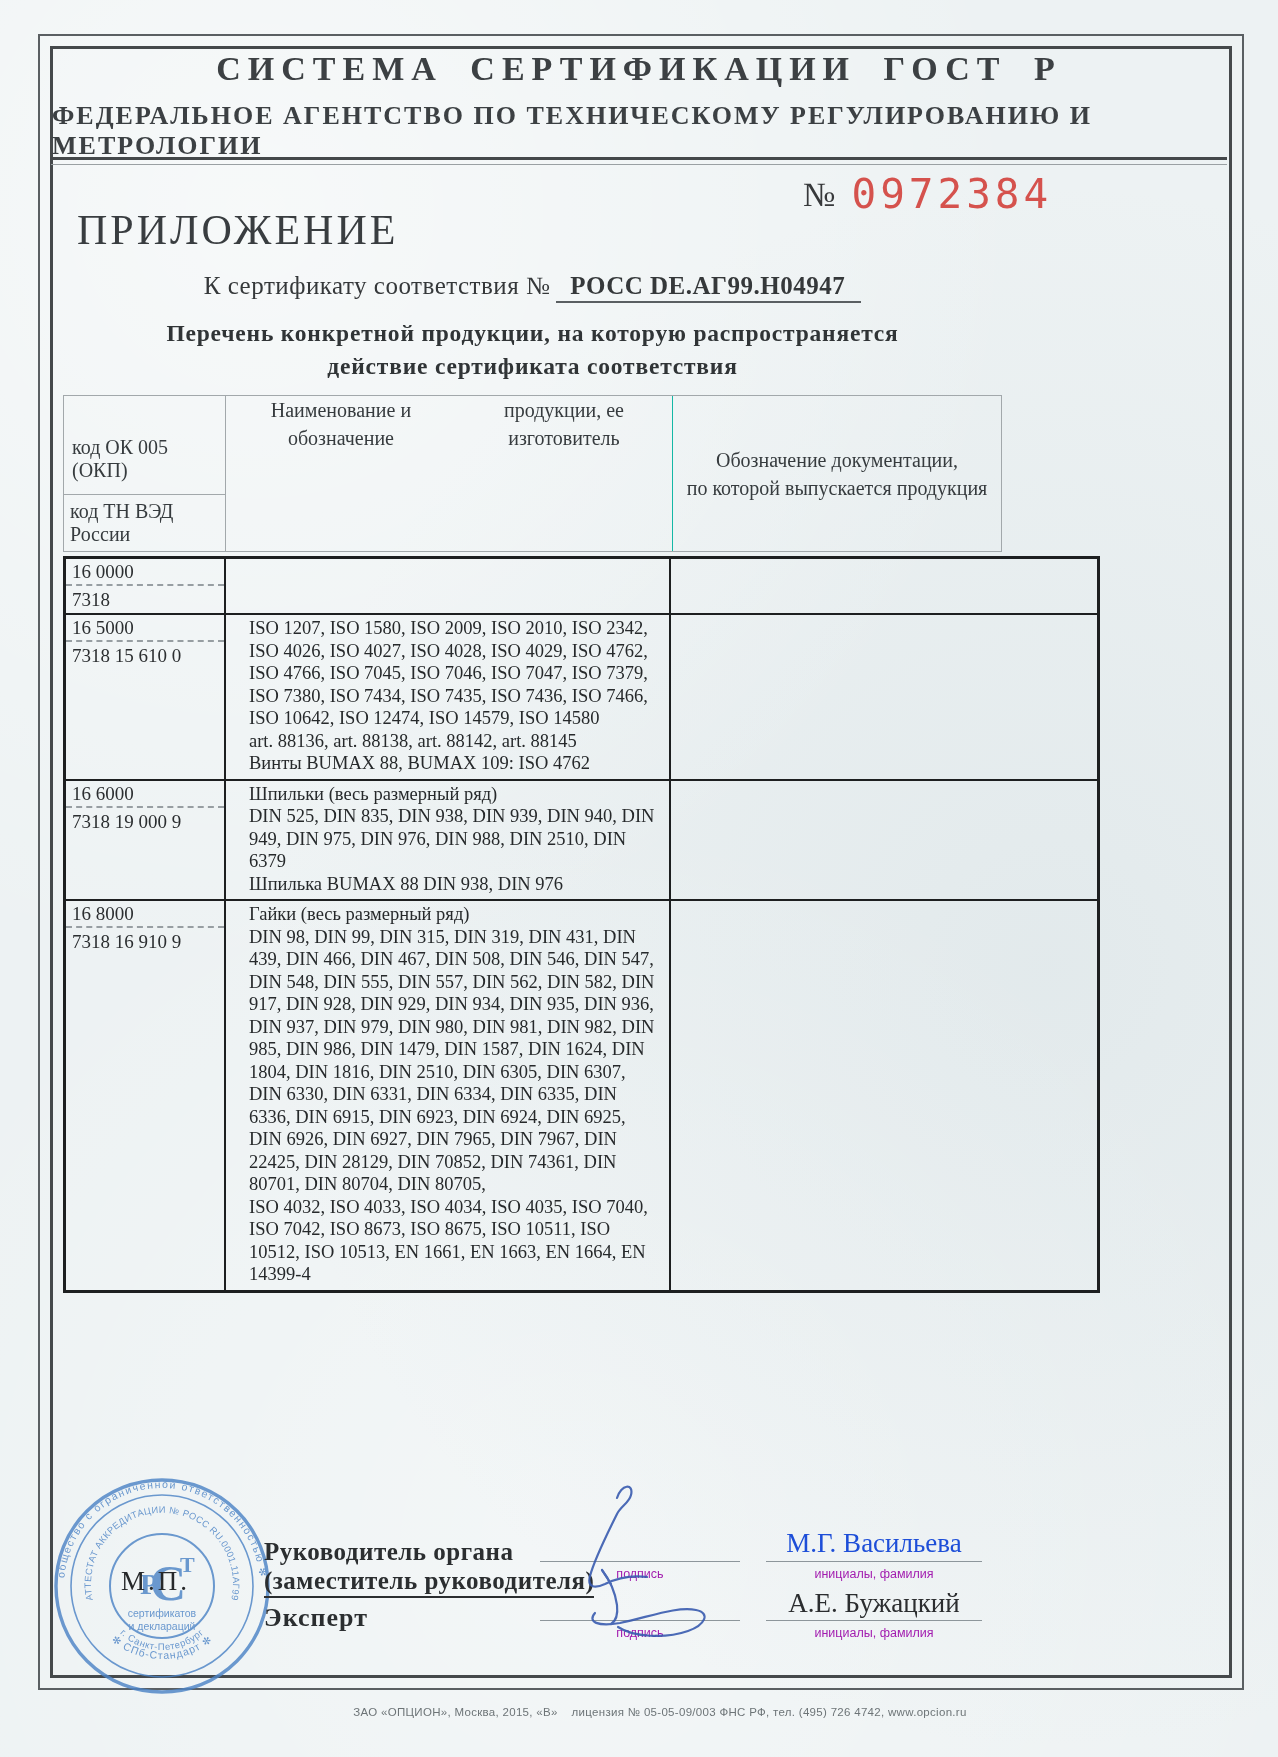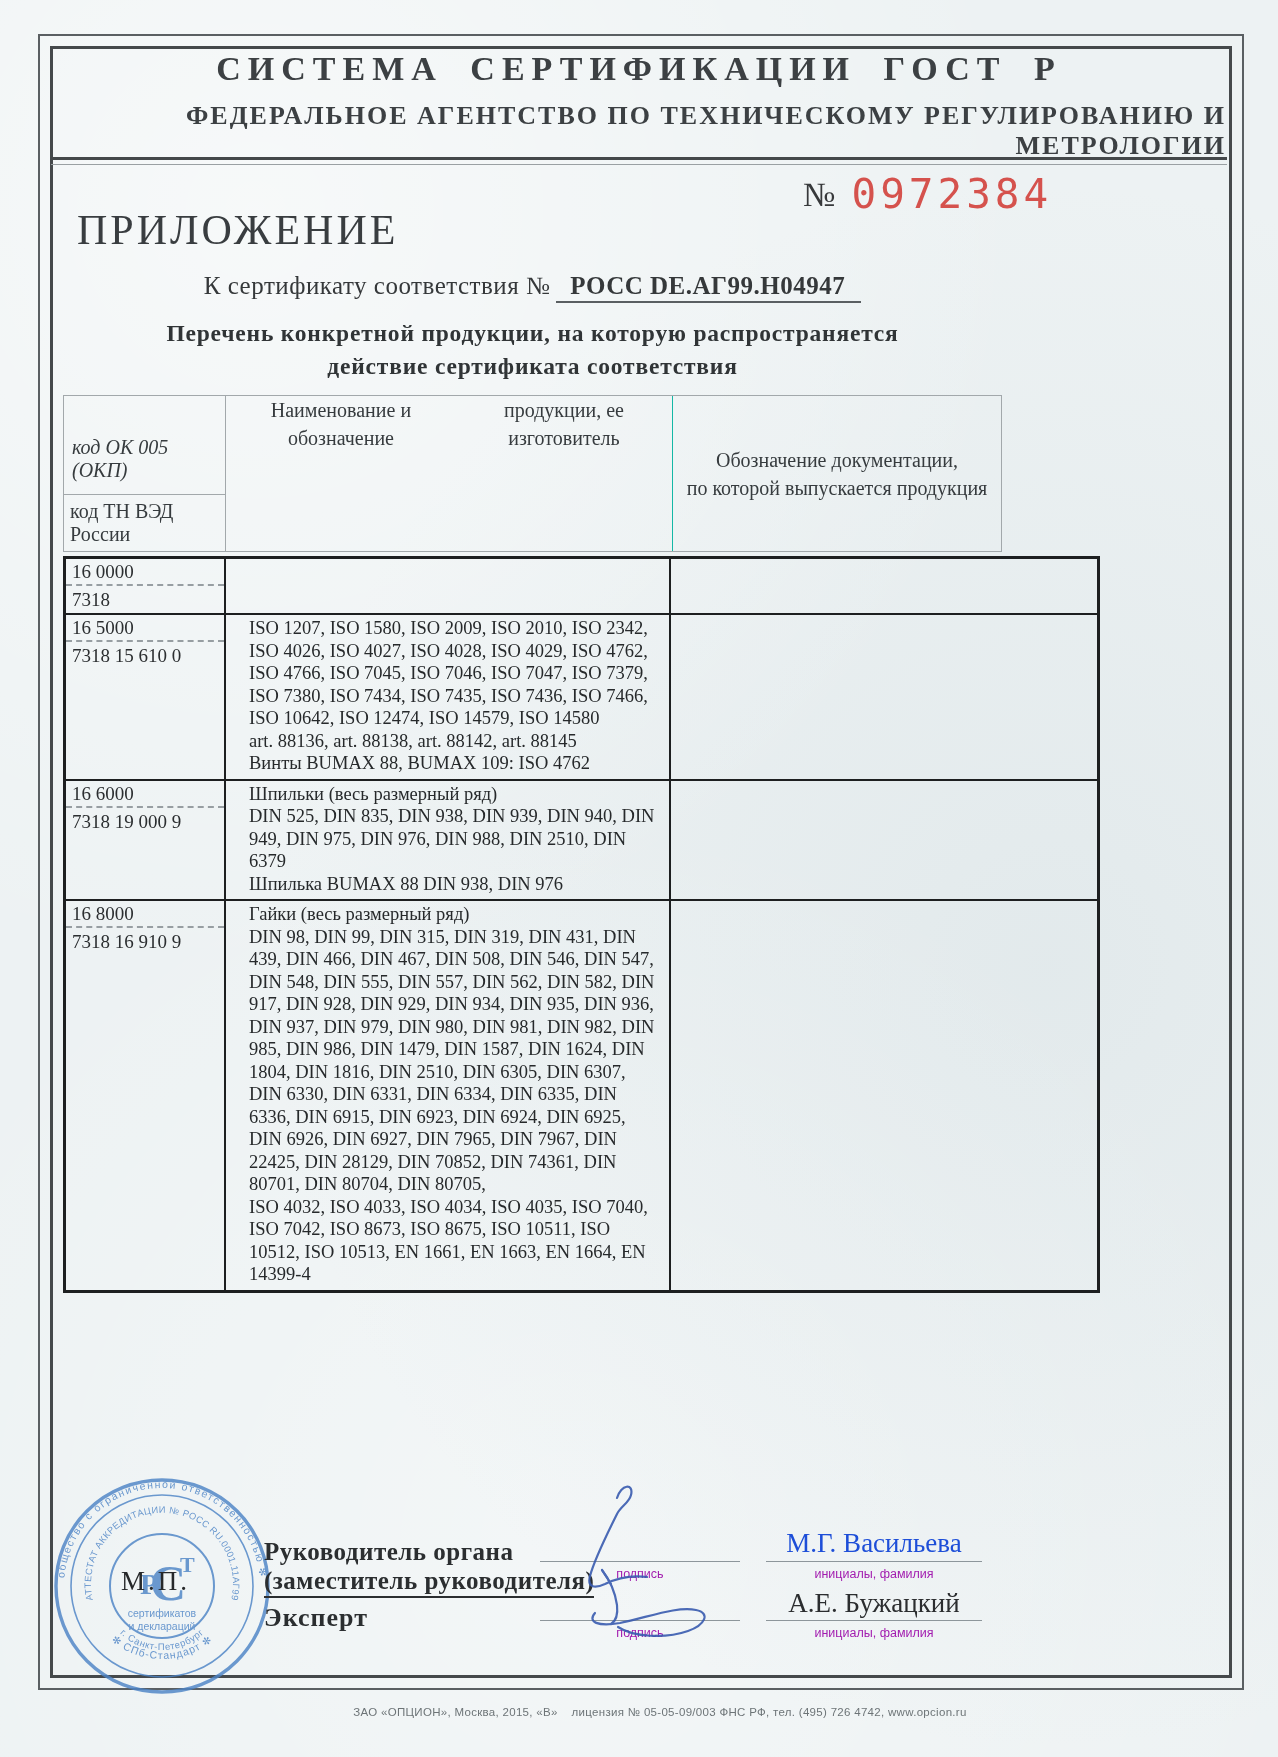--- a/index.html
+++ b/index.html
@@ -7,37 +7,37 @@
         background:#edf2f3;font-family:"Liberation Serif",serif;color:#2e2e2e;overflow:hidden;}
   .page::before{content:"";position:absolute;inset:0;pointer-events:none;
         background:radial-gradient(circle at 20% 12%,rgba(255,255,255,.55),transparent 42%),
                    radial-gradient(circle at 82% 55%,rgba(188,204,210,.22),transparent 55%),
                    radial-gradient(circle at 45% 88%,rgba(255,255,255,.35),transparent 45%);}
   .frame-outer{position:absolute;left:38px;top:34px;width:1202px;height:1652px;border:2px solid #5a5f62;}
   .frame-inner{position:absolute;inset:10px;border:3px solid #45494b;}
   .abs{position:absolute;}
   .sys1{top:50px;left:52px;width:1174px;text-align:center;font-size:34px;font-weight:bold;
         letter-spacing:7px;word-spacing:12px;color:#3c4043;}
-  .sys2{top:101px;left:52px;width:1174px;text-align:right;font-size:26px;font-weight:bold;
+  .sys2{top:101px;left:52px;width:1174px;text-align:left;font-size:26px;font-weight:bold;
         letter-spacing:2px;color:#3c4043;}
   .rule1{top:157px;left:51px;width:1176px;height:3px;background:#44484a;}
   .rule2{top:164px;left:51px;width:1176px;height:1px;background:#9aa0a3;}
   .blank-no{top:170px;left:803px;}
   .no-sign{font-size:34px;color:#37393b;}
   .no-digits{font-family:"DejaVu Sans Mono",monospace;font-size:41px;color:#d5524d;letter-spacing:4px;margin-left:16px;vertical-align:-2px;}
   .title{top:206px;left:77px;width:939px;font-size:42px;font-weight:normal;letter-spacing:3px;color:#393d40;}
   .cert-line{top:272px;left:63px;width:939px;text-align:center;font-size:25px;color:#35383a;letter-spacing:.5px;}
   .cert-num{font-weight:bold;padding:0 16px 2px 14px;border-bottom:2px solid #5a5f62;margin-left:6px;}
   .purpose{left:63px;width:939px;text-align:center;font-size:23.5px;font-weight:bold;color:#303436;letter-spacing:.8px;}
   .p1{top:320px;} .p2{top:353px;}
   
   .thead{top:395px;left:63px;width:939px;height:157px;display:flex;border:1px solid #a2a8ab;box-sizing:border-box;font-size:20px;color:#363b3e;}
   .thc{box-sizing:border-box;}
   .thc1{width:162px;border-right:1px solid #a2a8ab;display:flex;flex-direction:column;}
-  .thc1-top{height:99px;border-bottom:1px solid #a2a8ab;display:flex;align-items:flex-end;padding:0 4px 12px 8px;box-sizing:border-box;font-style:italic;}
+  .thc1-top{height:99px;border-bottom:1px solid #a2a8ab;display:flex;align-items:flex-end;padding:0 4px 12px 8px;box-sizing:border-box;}
   .thc1-bot{flex:1;display:flex;align-items:center;padding-left:6px;}
   .thc2{width:447px;border-right:1px solid #14b8a6;display:flex;justify-content:center;text-align:center;line-height:28px;}
   .thc3{flex:1;display:flex;flex-direction:column;justify-content:center;text-align:center;line-height:28px;}
   
   .tbody{top:556px;left:63px;width:1037px;border:3px solid #1d1f20;box-sizing:border-box;}
   .trow{display:flex;border-top:2px solid #1d1f20;}
   .trow:first-child{border-top:none;}
   .td{box-sizing:border-box;}
   .td-codes{width:160px;border-right:2px solid #1d1f20;padding:2px 6px 3px 6px;font-size:19px;line-height:21px;color:#2b2e30;}
   .dash{border-top:2px dashed #979ea2;margin:2px -6px 3px -6px;height:0;}

